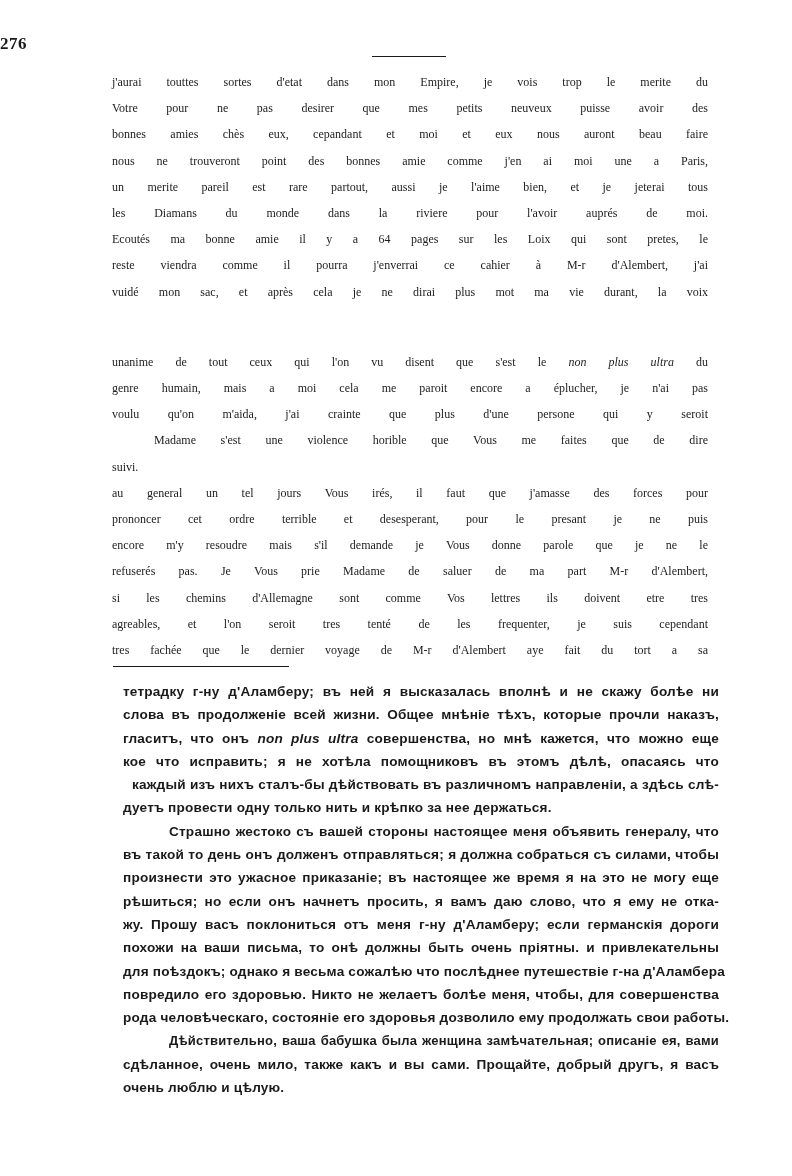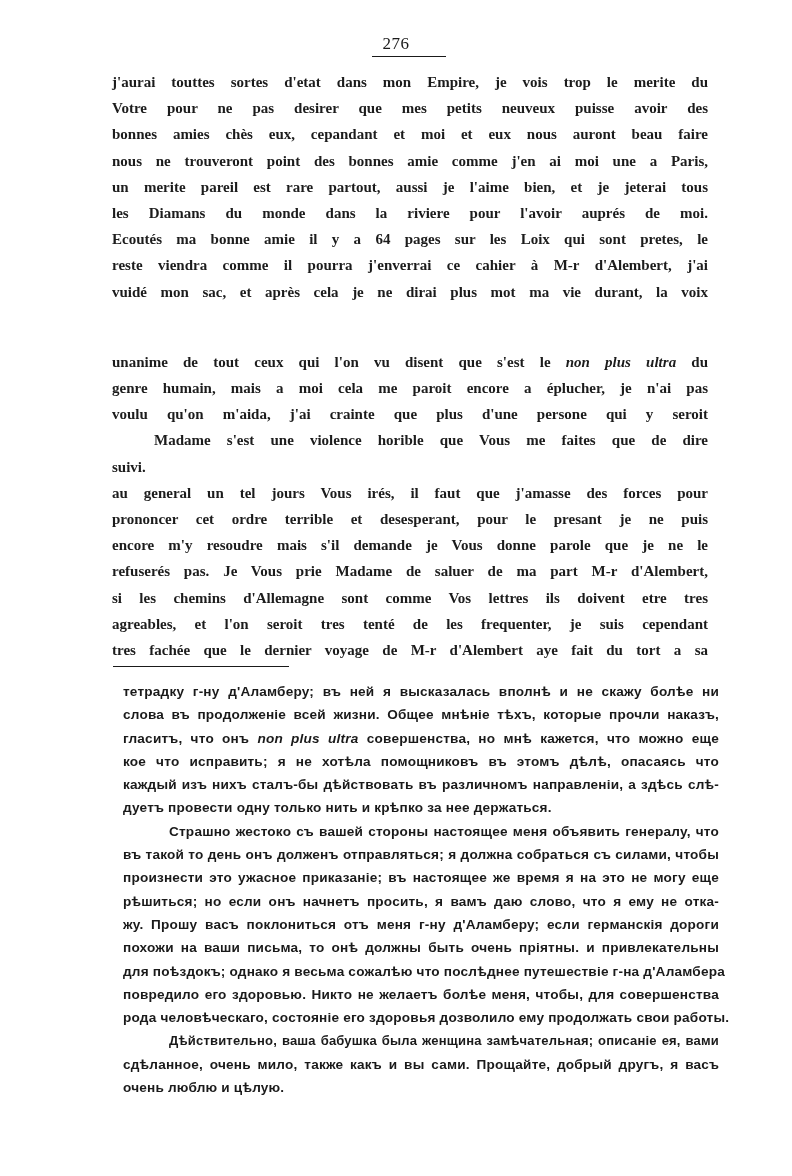--- a/index.html
+++ b/index.html
@@ -1,26 +1,26 @@
 <!DOCTYPE html>
 <html><head>
   <meta charset="utf-8">
   <style>
     html, body { margin: 0; padding: 0; background: #ffffff; }
     body { width: 792px; height: 1176px; position: relative; overflow: hidden; color: #1a1a1a; }
     .page-number {
-      position: absolute; left: 0; right: 0; top: 34px; text-align: center;
-      font-family: "Liberation Serif", serif; font-weight: normal; font-size: 17px; letter-spacing: 0.5px;
+      position: absolute; left: 0; right: 0; top: 34px; 
+      font-family: "Liberation Serif", serif; font-weight: bold; font-size: 17px; letter-spacing: 0.5px;
     }
     .page-rule {
       position: absolute; left: 372px; top: 56px; width: 74px; height: 1px; background: #1a1a1a;
     }
     .main-text {
       position: absolute; left: 112px; top: 69px; width: 596px;
-      font-family: "Liberation Serif", serif; font-size: 15px; line-height: 26.2px; font-weight: bold;
+      font-family: "Liberation Serif", serif; font-size: 12px; line-height: 26.2px; font-weight: normal;
       color: #1c1c1c;
     }
     .line { display: block; text-align: justify; text-align-last: justify; white-space: nowrap; }
     .line.last { text-align-last: left; }
     .line.indent { padding-left: 42px; }
     .line .it { font-style: italic; }
     .footnote-rule {
       position: absolute; left: 113px; top: 666px; width: 176px; height: 1px; background: #1a1a1a;
     }
     .footnote {
@@ -60,21 +60,21 @@
   <span class="line" style="white-space: nowrap;"><span>tres fachée que le dernier voyage de M-r d'Alembert aye fait du tort a sa</span></span>
 </div>
 
 <div class="footnote-rule"></div>
 
 <div class="footnote">
   <span class="line" style="white-space: nowrap;"><span>тетрадку г-ну д'Аламберу; въ ней я высказалась вполнѣ и не скажу болѣе ни</span></span>
   <span class="line" style="white-space: nowrap;"><span>слова въ продолженіе всей жизни. Общее мнѣніе тѣхъ, которые прочли наказъ,</span></span>
   <span class="line" style="white-space: nowrap;"><span>гласитъ, что онъ </span><span class="it">non plus ultra</span><span> совершенства, но мнѣ кажется, что можно еще</span></span>
   <span class="line" style="white-space: nowrap;"><span>кое что исправить; я не хотѣла помощниковъ въ этомъ дѣлѣ, опасаясь что</span></span>
-  <span class="line" style="white-space: nowrap;"><span>каждый изъ нихъ сталъ-бы дѣйствовать въ различномъ направленіи, а здѣсь слѣ-</span></span>
+  <span class="line" style="white-space: nowrap; margin-left: 9px;"><span>каждый изъ нихъ сталъ-бы дѣйствовать въ различномъ направленіи, а здѣсь слѣ-</span></span>
   <span class="line last" style="white-space: nowrap;"><span>дуетъ провести одну только нить и крѣпко за нее держаться.</span></span>
   <span class="line indent" style="white-space: nowrap;"><span>Страшно жестоко съ вашей стороны настоящее меня объявить генералу, что</span></span>
   <span class="line" style="white-space: nowrap;"><span>въ такой то день онъ долженъ отправляться; я должна собраться съ силами, чтобы</span></span>
   <span class="line" style="white-space: nowrap;"><span>произнести это ужасное приказаніе; въ настоящее же время я на это не могу еще</span></span>
   <span class="line" style="white-space: nowrap;"><span>рѣшиться; но если онъ начнетъ просить, я вамъ даю слово, что я ему не отка-</span></span>
   <span class="line" style="white-space: nowrap;"><span>жу. Прошу васъ поклониться отъ меня г-ну д'Аламберу; если германскія дороги</span></span>
   <span class="line" style="white-space: nowrap;"><span>похожи на ваши письма, то онѣ должны быть очень пріятны. и привлекательны</span></span>
   <span class="line" style="white-space: nowrap;"><span>для поѣздокъ; однако я весьма сожалѣю что послѣднее путешествіе г-на д'Аламбера</span></span>
   <span class="line" style="white-space: nowrap;"><span>повредило его здоровью. Никто не желаетъ болѣе меня, чтобы, для совершенства</span></span>
   <span class="line" style="white-space: nowrap;"><span>рода человѣческаго, состояніе его здоровья дозволило ему продолжать свои работы.</span></span>

